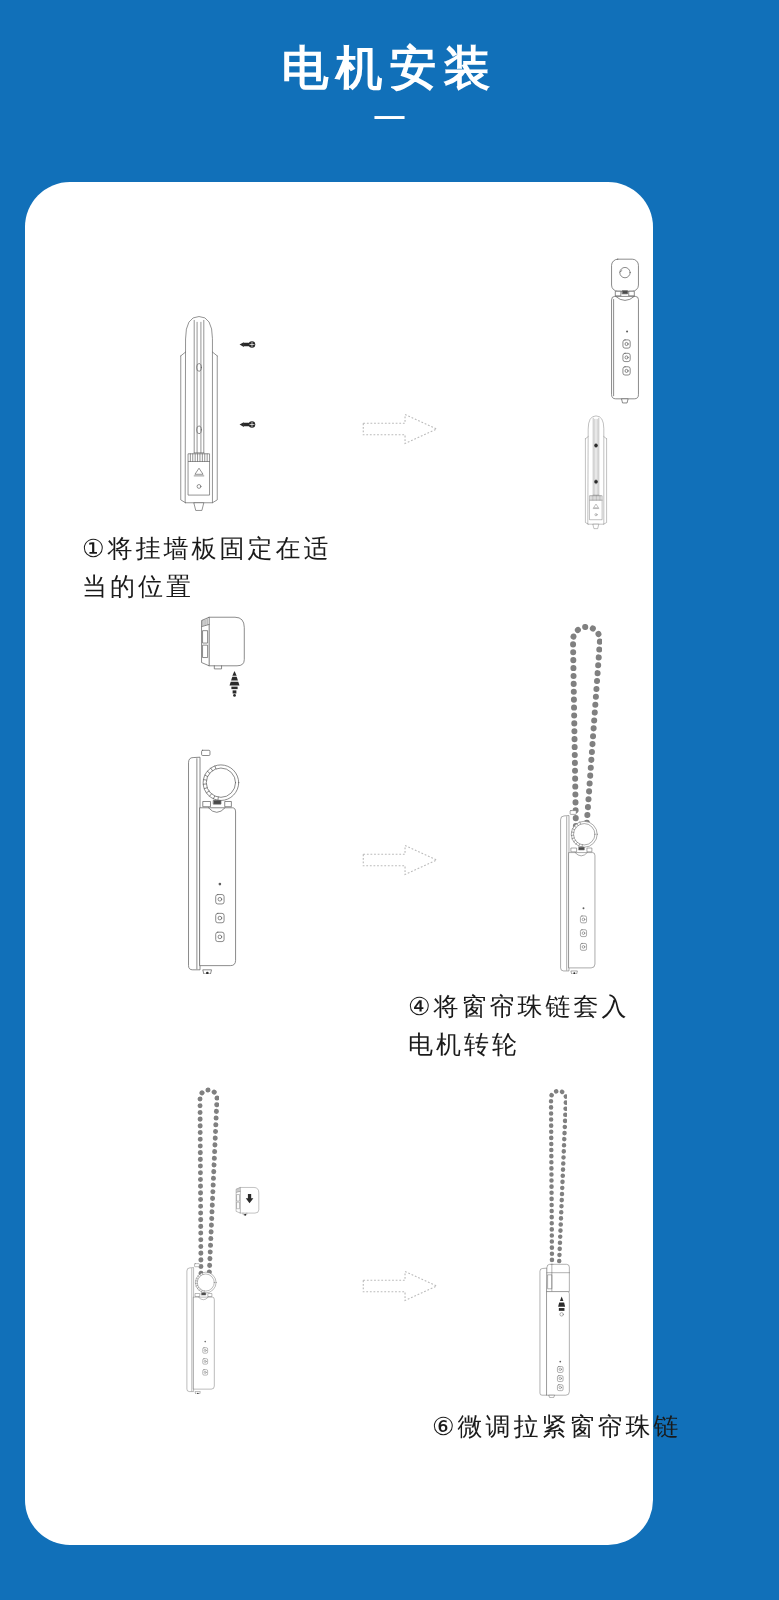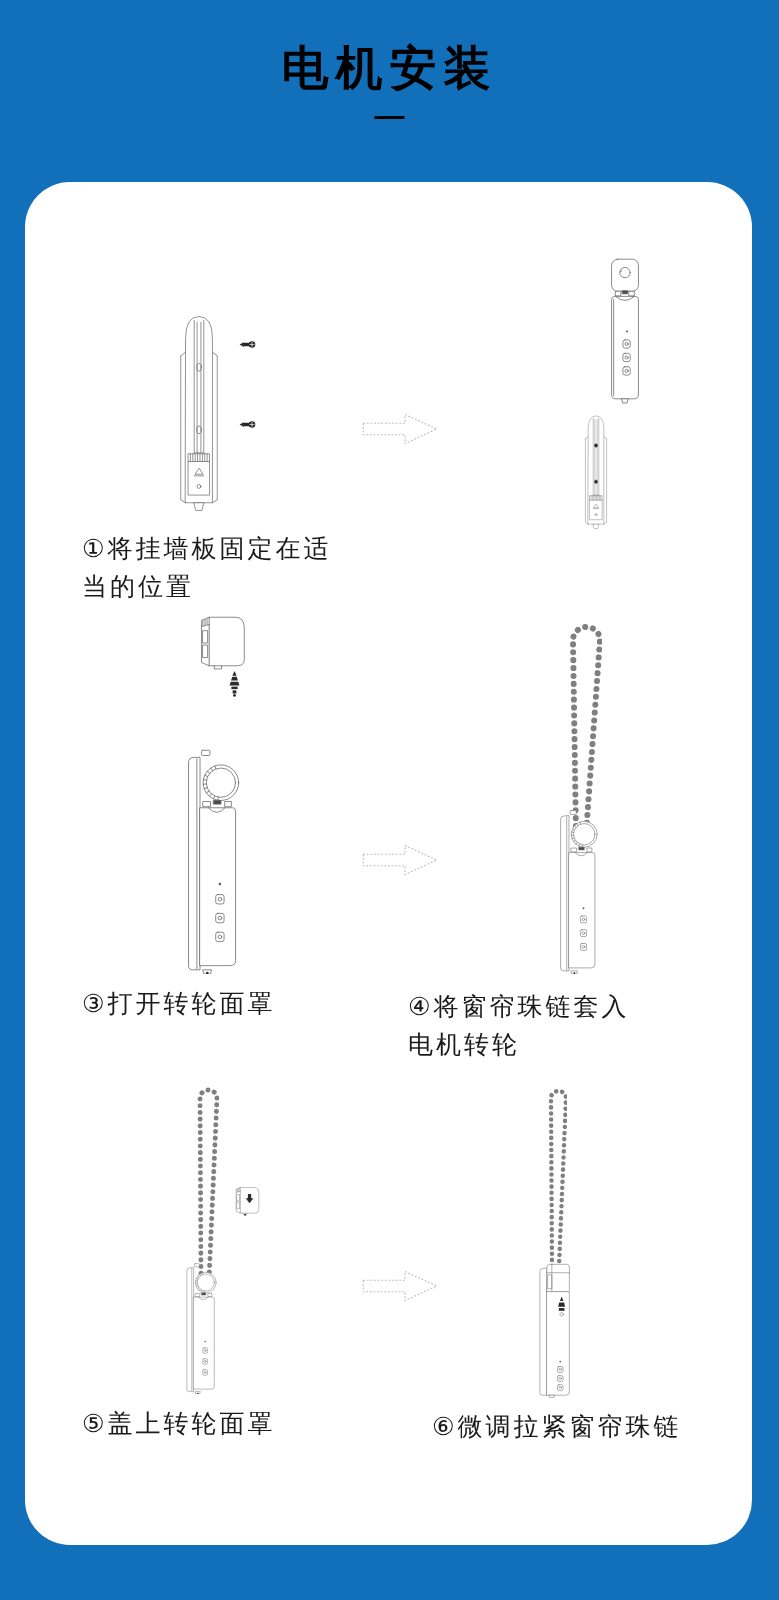--- a/index.html
+++ b/index.html
@@ -2,25 +2,25 @@
 <html><head>
 <meta charset="utf-8">
 <style>
   html,body{margin:0;padding:0;}
   body{
     width:779px;height:1600px;
     background:#1170B9;
     font-family:"Liberation Sans","DejaVu Sans",sans-serif;
     position:relative;overflow:hidden;
   }
-  .header{position:absolute;top:0;left:0;width:779px;text-align:center;color:#000000;}
+  .header{position:absolute;top:0;left:0;width:779px;text-align:center;color:#ffffff;}
   .title{margin:0;padding-top:44px;font-size:47px;font-weight:bold;letter-spacing:7px;line-height:1;}
   .divider{margin-top:10px;font-size:30px;font-weight:bold;line-height:1;}
   .card{
-    position:absolute;left:25px;top:182px;width:727px;height:1363px;
+    position:absolute;left:25px;top:182px;width:628px;height:1363px;
     background:#ffffff;border-radius:45px;
   }
   .fig{position:absolute;}
   .fig :is(path,rect,circle,ellipse,line){vector-effect:non-scaling-stroke;}
   .art{stroke:#606060;stroke-width:1.4;fill:#ffffff;stroke-linejoin:round;stroke-linecap:round;}
   .ln{fill:none;}
   .dk{fill:#2b2b2b;stroke:none;}
   .caption{
     position:absolute;color:#1a1a1a;font-size:25px;letter-spacing:3px;
     line-height:1.5;white-space:pre-line;
@@ -209,21 +209,20 @@
       <use href="#s-arrow"></use>
     </svg>
 
   <svg class="fig" style="left:535px;top:420px;width:42px;height:234px" viewBox="0 0 42 234">
     <path d="M16,232 L13,38 A13.5,13 0 1 1 40,38 L26,232" fill="none" stroke="#808080" stroke-width="6" stroke-linecap="round" stroke-dasharray="0.1 7.8" style="vector-effect:none"></path>
   </svg>
   <svg class="fig" style="left:523px;top:624px;width:58px;height:168px" preserveAspectRatio="none">
       <use href="#s-motor-side"></use>
     </svg>
 
-  <div class="caption" style="left:57px;top:803px;width:310px">③打开转轮面罩</div>
   <div class="caption" style="left:383px;top:806px;width:310px">④将窗帘珠链套入
 电机转轮</div>
 
   <svg class="fig" style="left:168px;top:890px;width:26px;height:210px" viewBox="0 0 26 210">
     <path d="M8,208 L7,26 A8.5,8 0 0 1 24,26 L16,208" fill="none" stroke="#808080" stroke-width="5" stroke-linecap="round" stroke-dasharray="0.1 6.6" style="vector-effect:none"></path>
   </svg>
   <svg class="fig" style="left:206px;top:988px;width:30px;height:60px" preserveAspectRatio="none">
       <use href="#s-cover-arrow"></use>
     </svg>
   <svg class="fig" style="left:150px;top:1078px;width:50px;height:134px" preserveAspectRatio="none">
@@ -234,16 +233,15 @@
       <use href="#s-arrow"></use>
     </svg>
 
   <svg class="fig" style="left:520px;top:892px;width:22px;height:194px" viewBox="0 0 22 194">
     <path d="M7,192 L6,24 A7.5,7 0 0 1 21,24 L14,192" fill="none" stroke="#808080" stroke-width="4.5" stroke-linecap="round" stroke-dasharray="0.1 6" style="vector-effect:none"></path>
   </svg>
   <svg class="fig" style="left:505px;top:1076px;width:50px;height:140px" preserveAspectRatio="none">
       <use href="#s-motor-covered"></use>
     </svg>
 
-  <div class="caption" style="left:57px;top:1223px;width:310px">⑤盖上转轮面罩</div>
   <div class="caption" style="left:407px;top:1226px;width:330px">⑥微调拉紧窗帘珠链</div>
 
 </div>
 
 </body></html>

